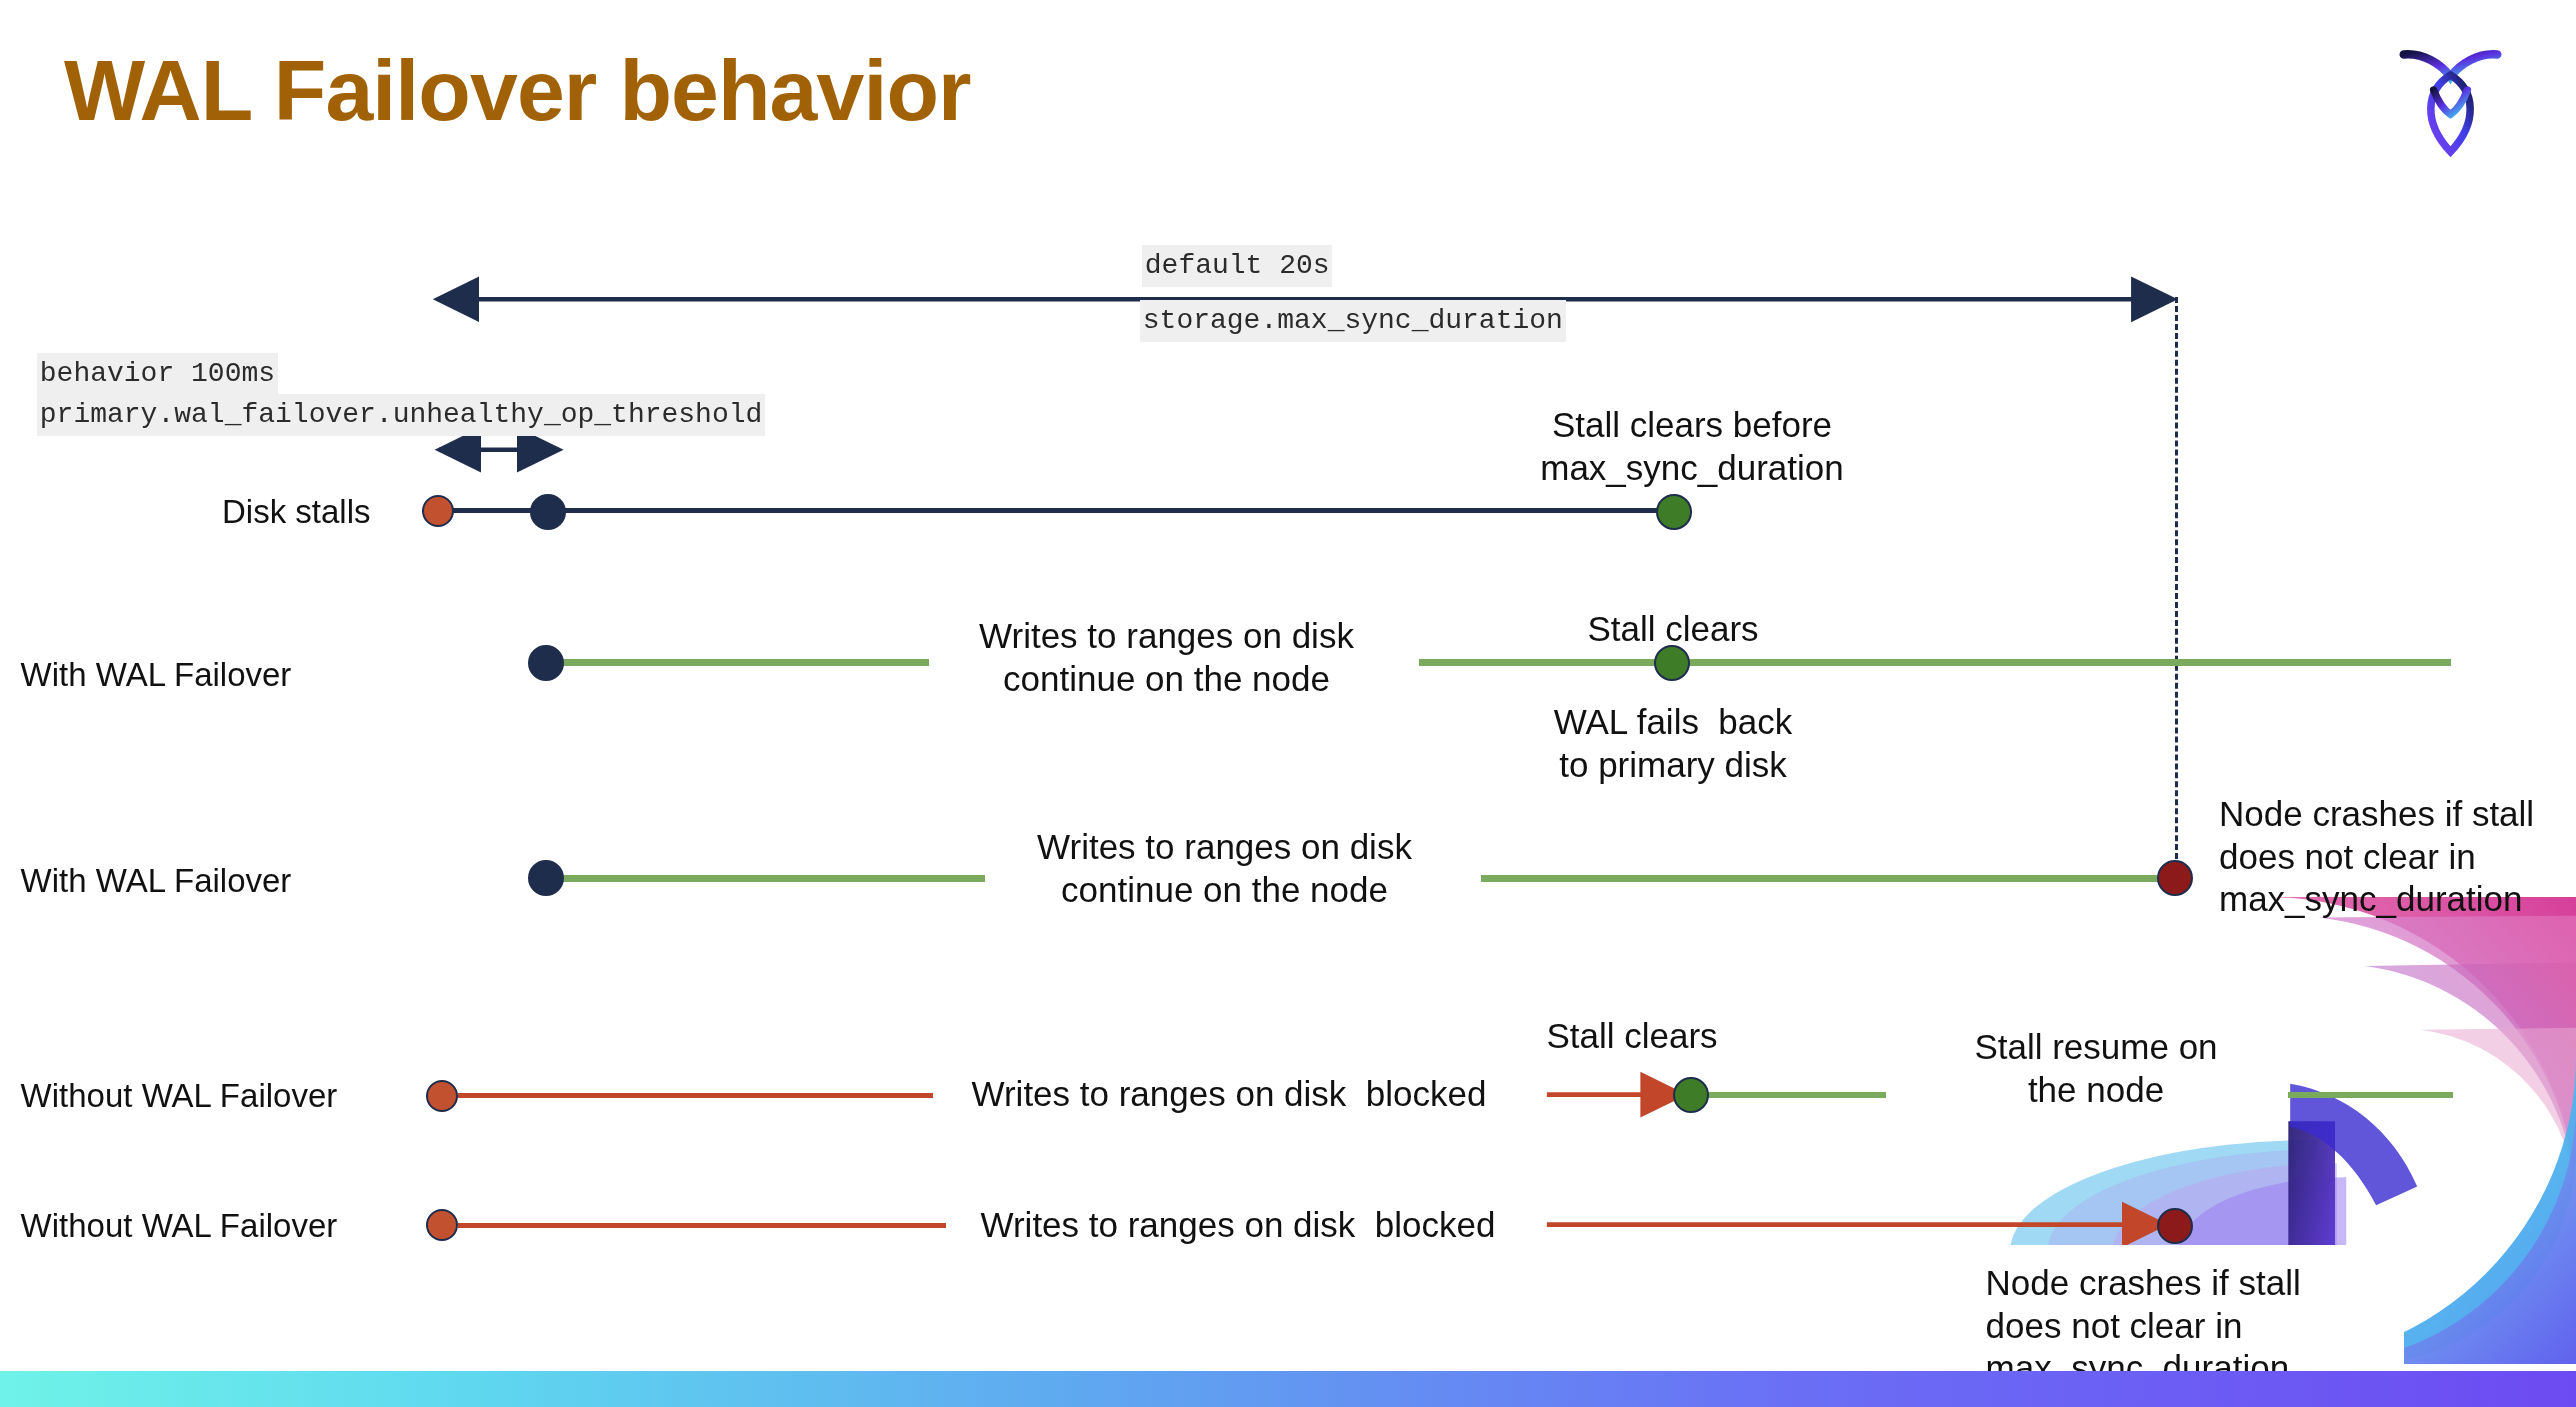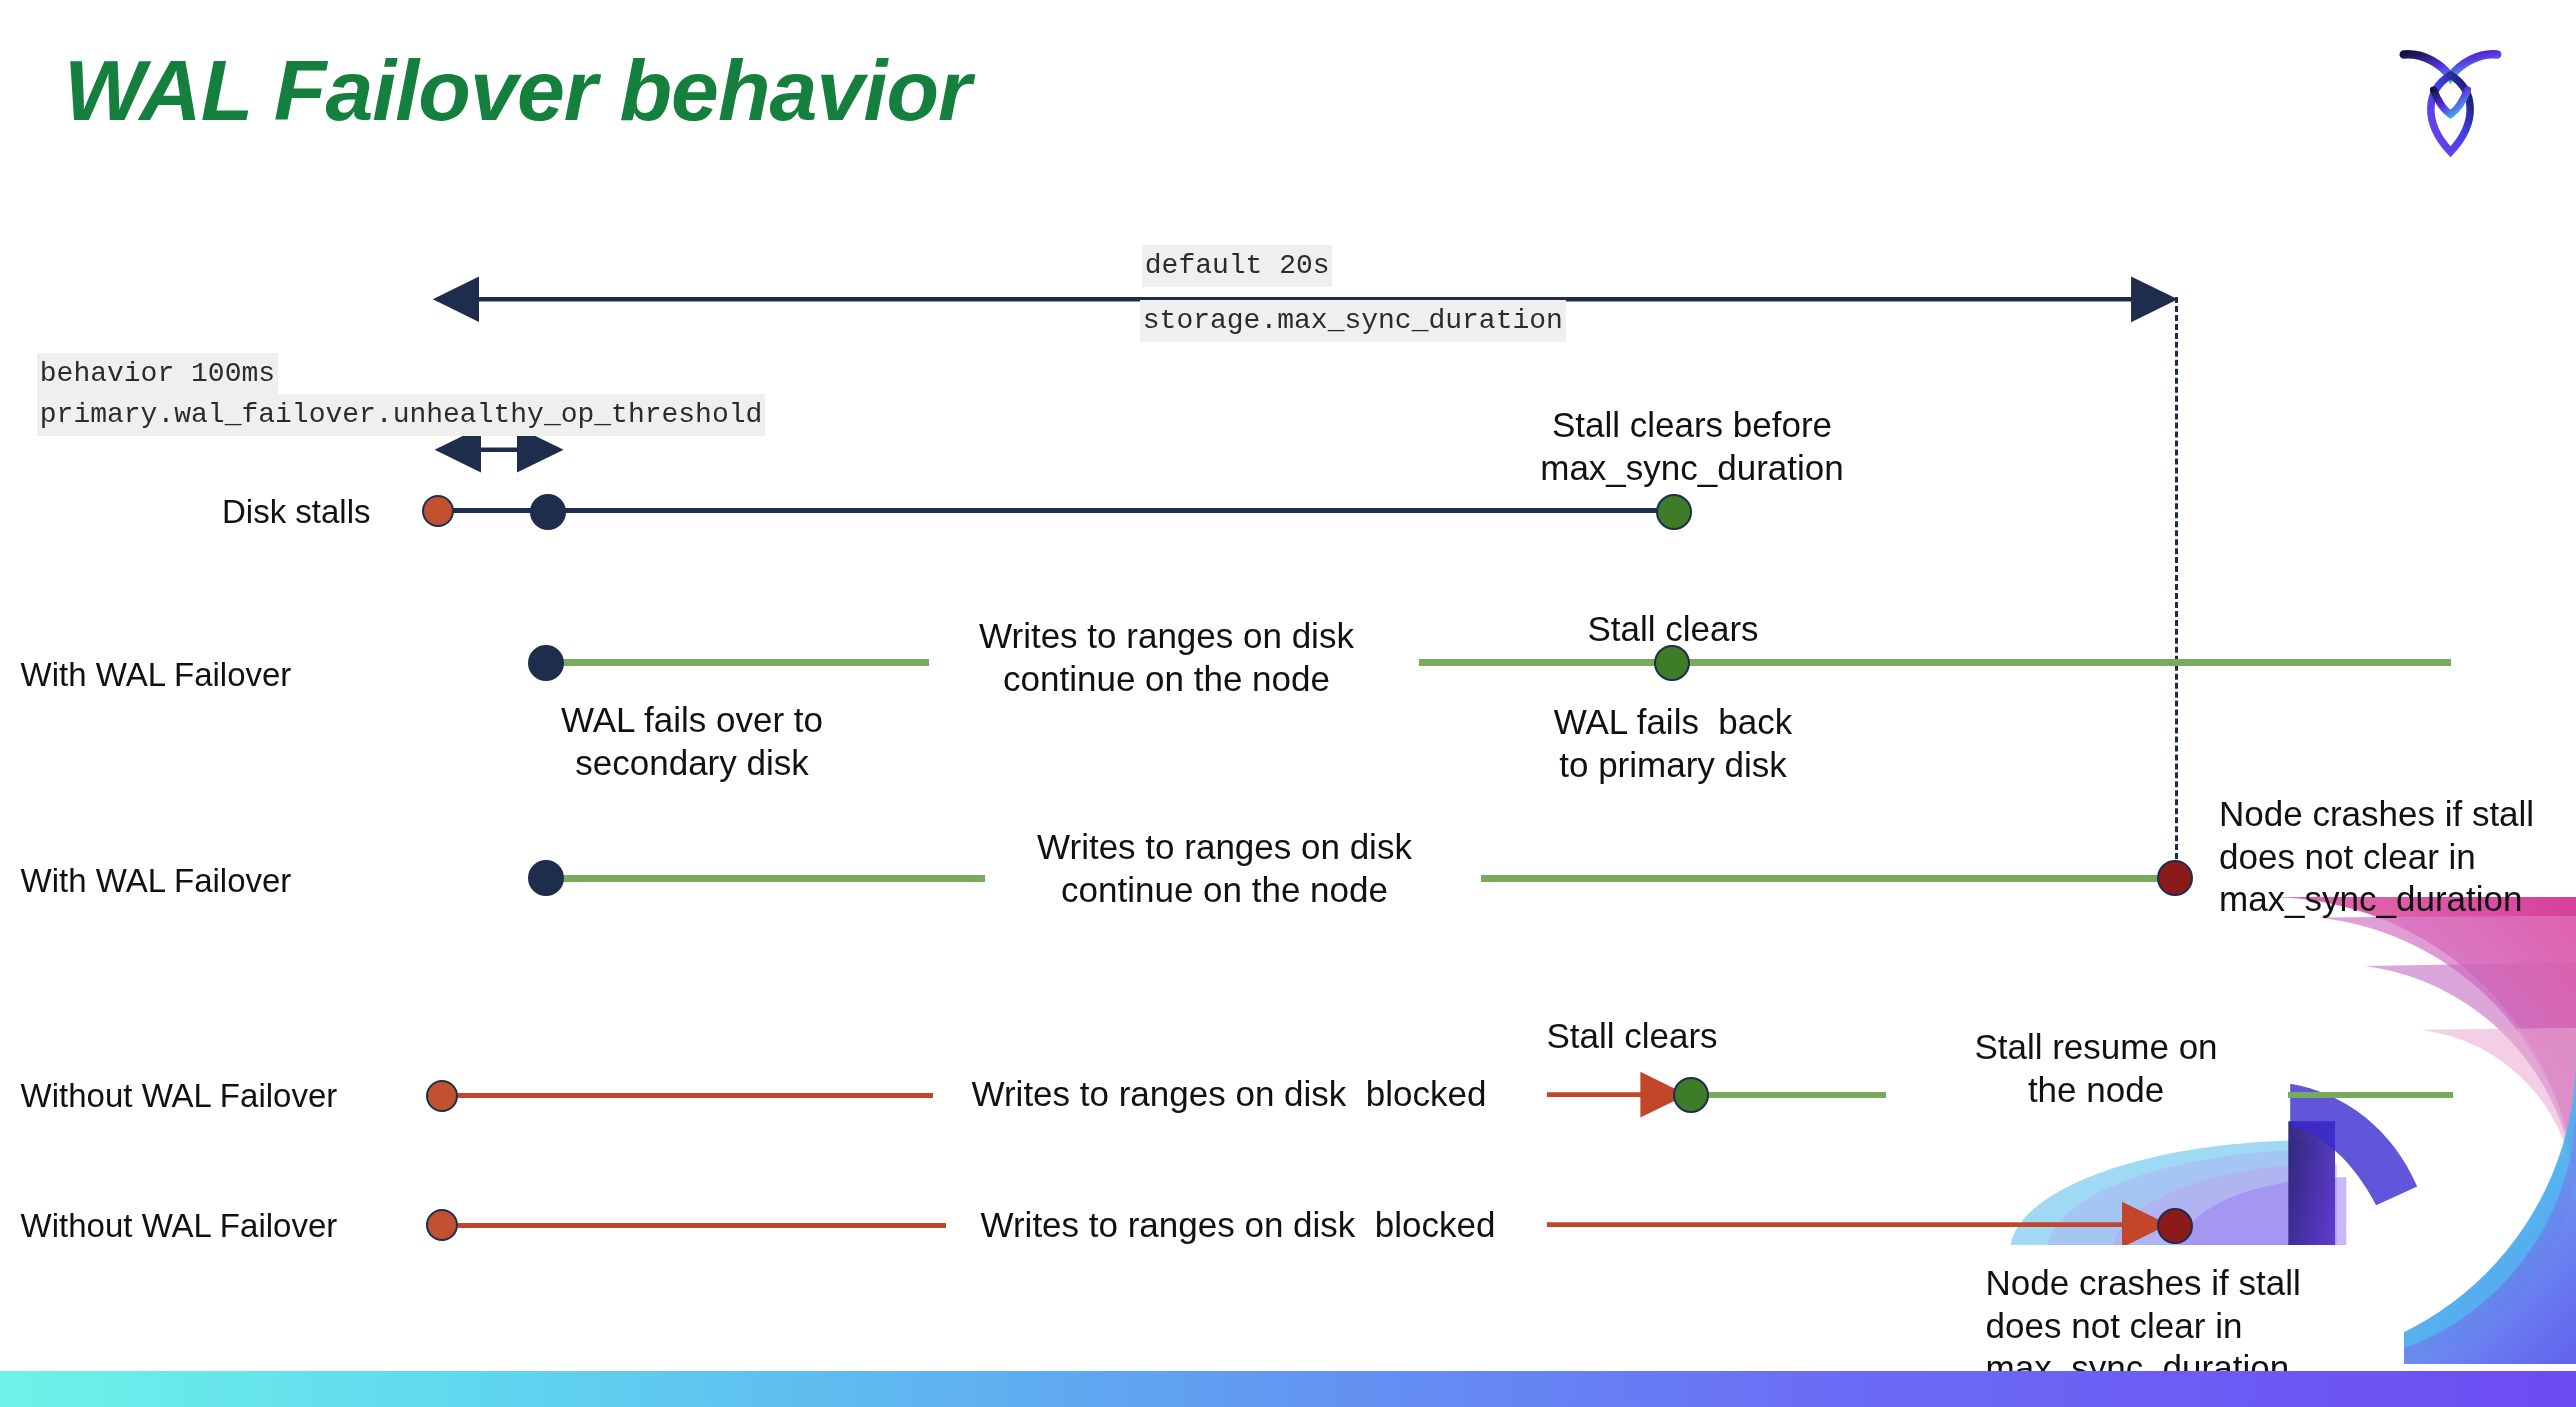--- a/index.html
+++ b/index.html
@@ -8,24 +8,23 @@
     background:#ffffff;
     font-family:"Liberation Sans", sans-serif;
     overflow:hidden;
     position:relative;
   }
   .stage{position:absolute;left:0;top:0;width:2576px;height:1408px;overflow:hidden;}
 
   
   #slide-title{
     position:absolute;left:64px;top:45px;
-    font-size:86px;font-weight:bold;color:#15803d;
+    font-size:86px;font-weight:bold;color:#a16207;
     letter-spacing:-0.9px;line-height:1.05;
     white-space:nowrap;
-    font-style:italic;
   }
 
   
   #brand-logo{position:absolute;left:2385px;top:32px;width:131px;height:131px;}
 
   
   #decor-art{position:absolute;left:2010px;top:897px;width:566px;height:467px;}
 
   
   #bottom-bar{
@@ -226,22 +225,20 @@
   <div class="tl-line green" style="left:1419px;top:659px;width:1032px;"></div>
 
   <div class="dot navy" style="left:528px;top:645px;width:36px;height:36px;"></div>
   <div class="dot green" style="left:1654px;top:645px;width:36px;height:36px;"></div>
 
   <div class="annot" style="left:942px;top:615px;width:449px;">Writes to ranges on disk
 continue on the node</div>
 
   <div class="annot" style="left:1505px;top:608px;width:336px;">Stall clears</div>
 
-  <div class="annot" style="left:477px;top:699px;width:430px;">WAL fails over to
-secondary disk</div>
 
   <div class="annot" style="left:1505px;top:701px;width:336px;">WAL fails  back
 to primary disk</div>
 
   <div class="row-label" style="left:20.6px;top:862px;">With WAL Failover</div>
 
   <div class="tl-line green" style="left:546px;top:875px;width:439px;"></div>
   <div class="tl-line green" style="left:1481px;top:875px;width:696px;"></div>
 
   <div class="dot navy" style="left:528px;top:860px;width:36px;height:36px;"></div>

